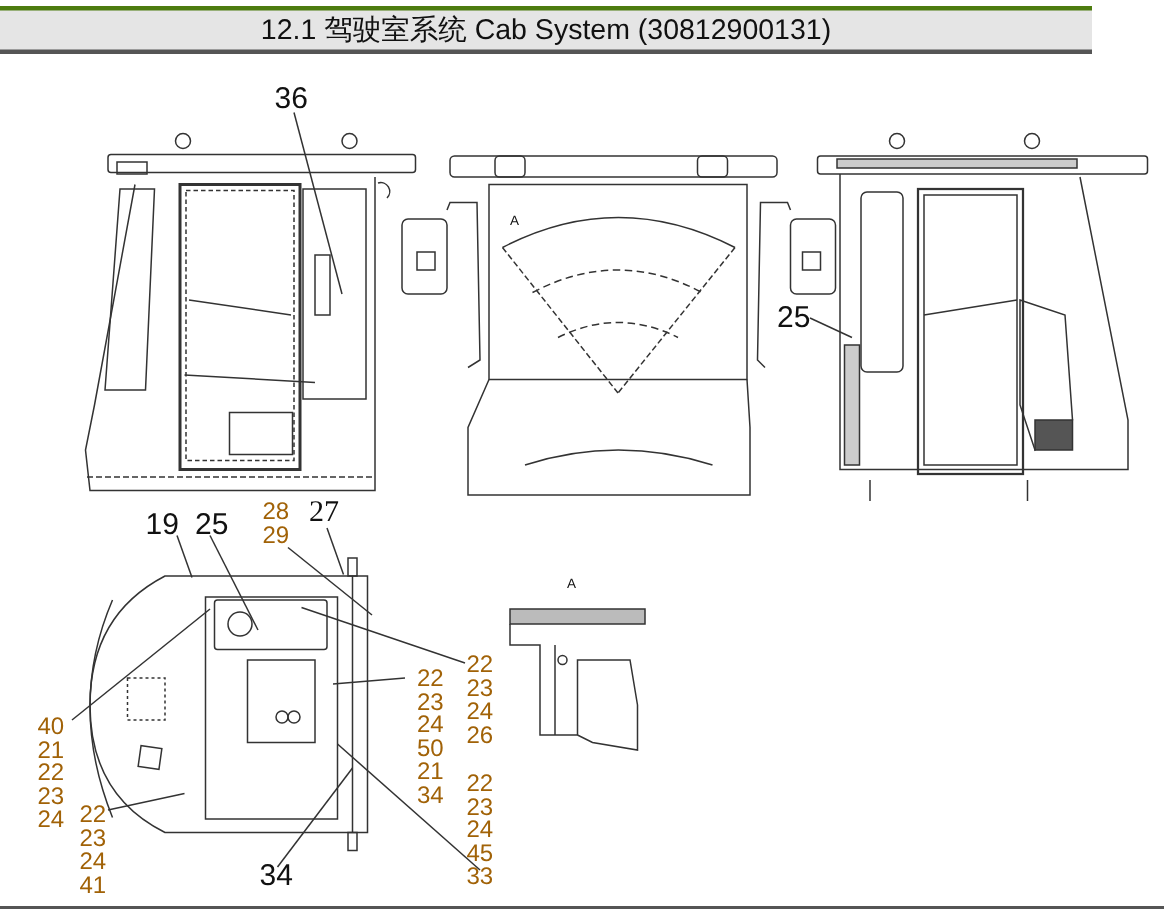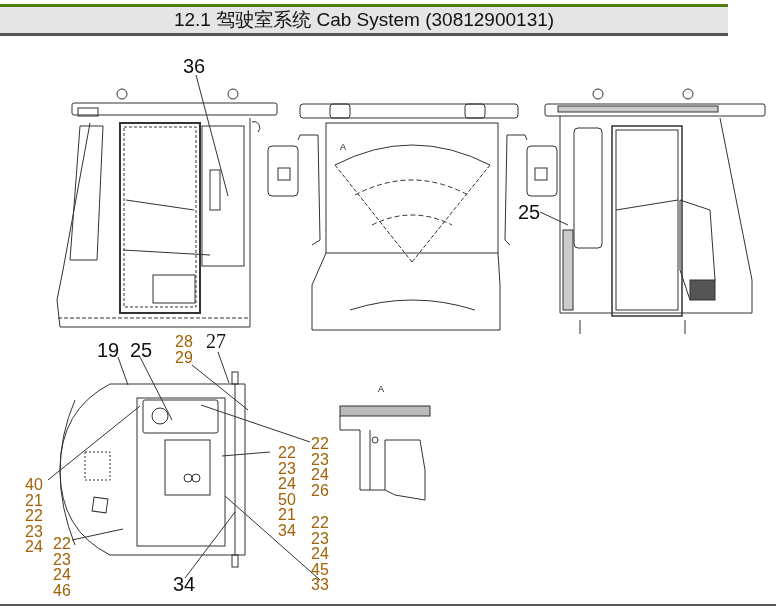--- a/index.html
+++ b/index.html
@@ -148,19 +148,19 @@
   <span>40</span>
   <span>21</span>
   <span>22</span>
   <span>23</span>
   <span>24</span>
 </div>
 <div class="stack" style="left:53px;top:536px;">
   <span>22</span>
   <span>23</span>
   <span>24</span>
-  <span>46</span>
+  <span>41</span>
 </div>
 <div class="lbl" style="left:173px;top:577px;">34</div>
 <div class="lbl" style="left:378px;top:382px;font-size:9px;">A</div>
 <div class="lbl" style="left:340px;top:140px;font-size:9px;">A</div>
 
 <div class="footer-rule"></div>
 
 </body></html>

